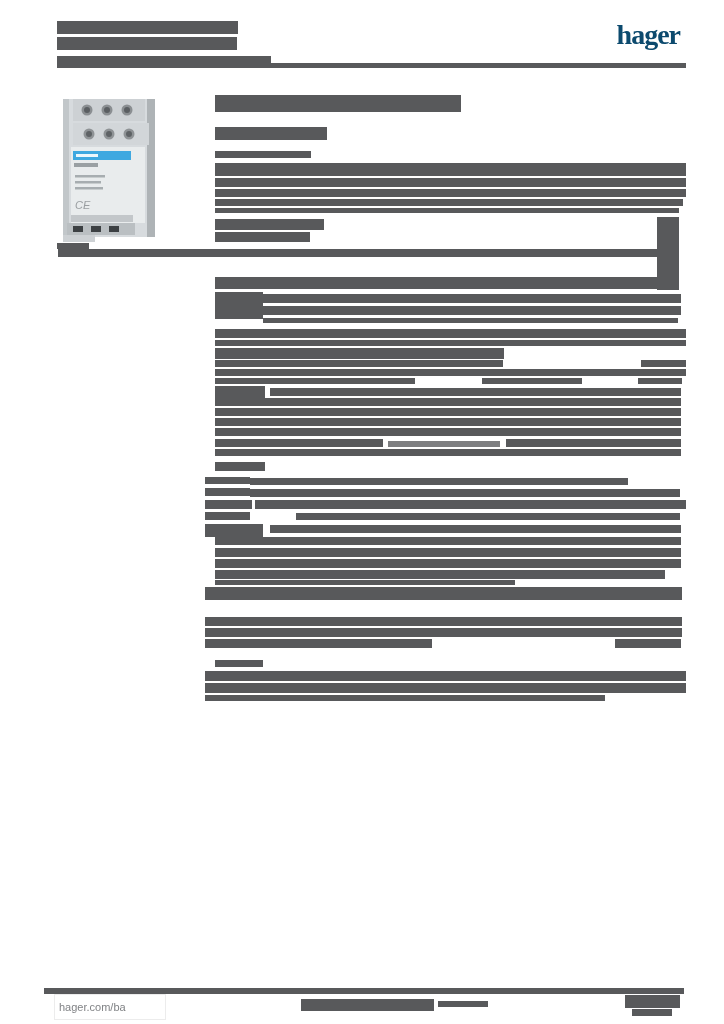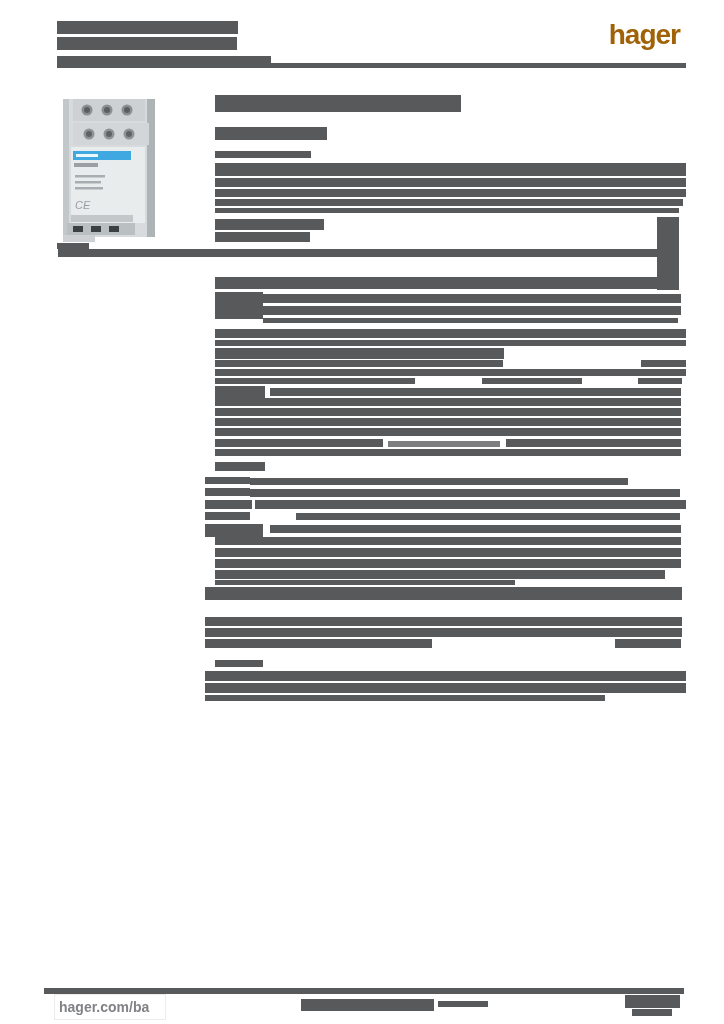--- a/index.html
+++ b/index.html
@@ -18,39 +18,39 @@
     font-weight:bold;font-size:28px;letter-spacing:-1px;line-height:30px;
     text-align:right;
   }
   #product-photo{position:absolute;left:57px;top:93px;width:113px;height:150px;}
   #footer-linkbox{
     position:absolute;left:54px;top:994px;width:112px;height:26px;
     background:#ffffff;border:1px solid #ececec;box-sizing:border-box;
     display:flex;align-items:center;
   }
   #footer-link{
-    font-size:14px;color:#808285;padding-left:4px;white-space:nowrap;font-weight:bold;
+    font-size:11px;color:#808285;padding-left:4px;white-space:nowrap;
   }
 </style>
 </head>
 <body>
 
 <div id="page">
 
   <div class="layer">
       <div class="bar" style="left: 57px; top: 21px; width: 181px; height: 13px;"></div>
       <div class="bar" style="left: 57px; top: 37px; width: 180px; height: 13px;"></div>
       <div class="bar" style="left: 57px; top: 56px; width: 214px; height: 8px;"></div>
     </div>
 
   <div class="layer">
       <div class="bar" style="left: 57px; top: 63px; width: 629px; height: 5px;"></div>
     </div>
 
-  <div id="logo" style="color: #a16207;">hager</div>
+  <div id="logo" style="color: #0c4a6e; font-family: Liberation Serif, serif;">hager</div>
 
   <div id="product-photo">
     <svg width="113" height="150" viewBox="0 0 113 150">
 
       <rect x="6" y="6" width="90" height="138" fill="#d7dbde"></rect>
       <rect x="90" y="6" width="8" height="138" fill="#aeb3b6"></rect>
       <rect x="6" y="6" width="6" height="138" fill="#c2c7ca"></rect>
 
       <rect x="16" y="6" width="72" height="22" fill="#cdd1d4"></rect>
       <circle cx="30" cy="17" r="5.5" fill="#8a8e91"></circle>

